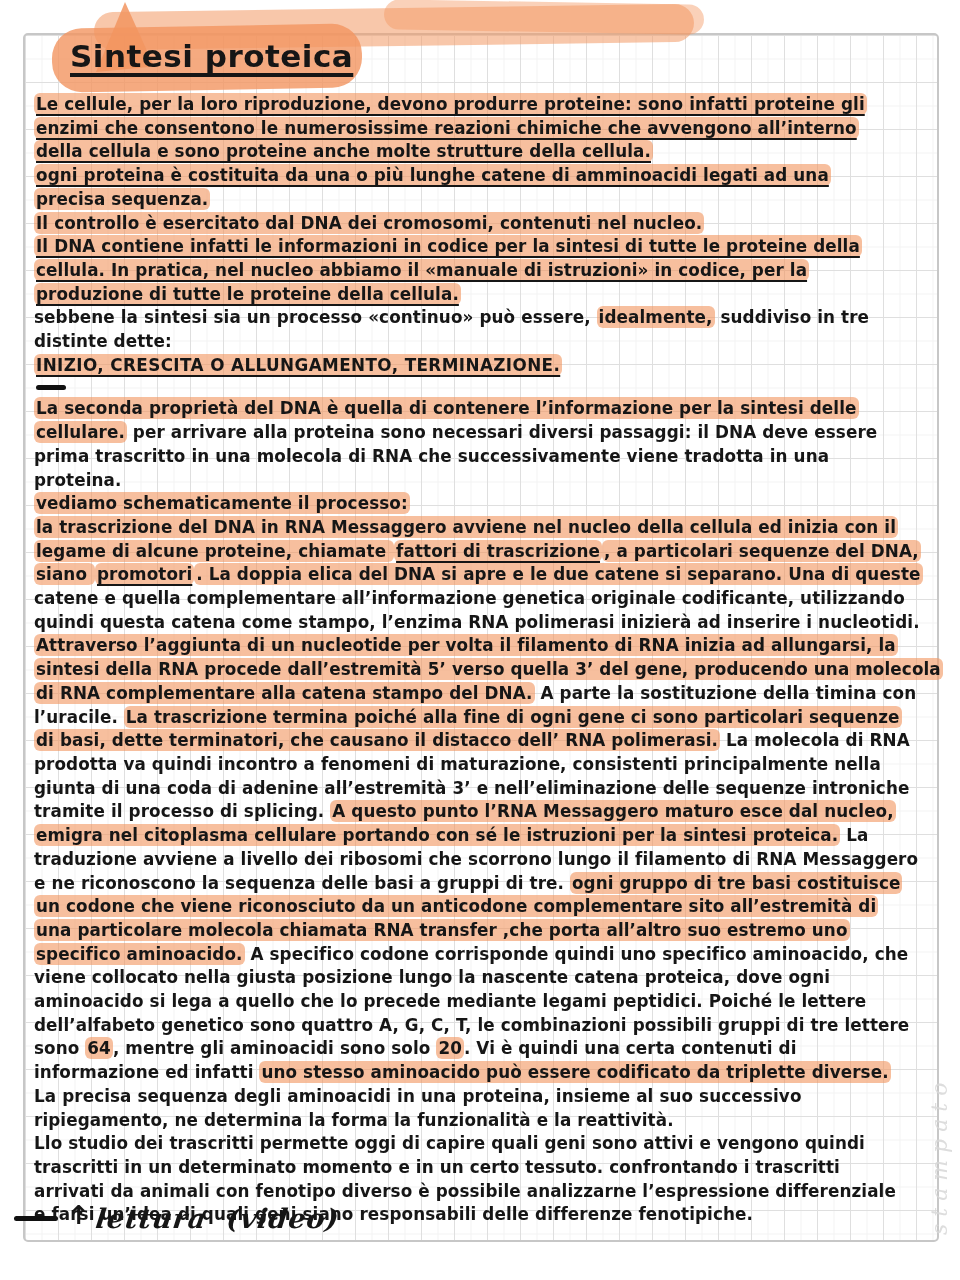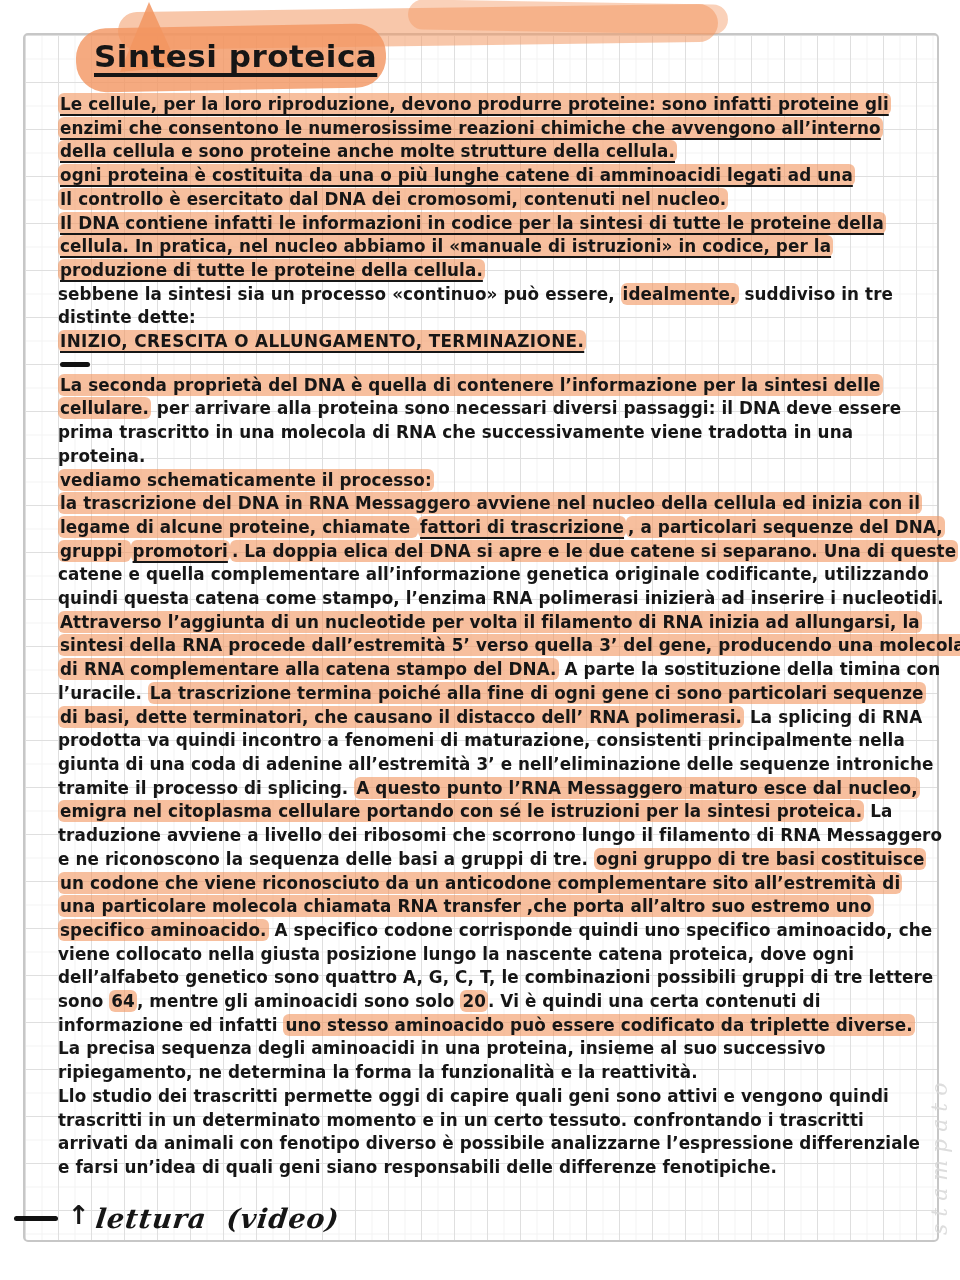--- a/index.html
+++ b/index.html
@@ -7,21 +7,21 @@
         font-family:"DejaVu Sans","Liberation Sans",sans-serif;color:#161616;}
   
   .paper{position:absolute;top:33px;left:23px;right:21px;bottom:38px;
          border:2px solid #c7c7c7;border-radius:5px;background-color:#ffffff;
          background-image:
            linear-gradient(90deg,#dfdfdf 1px,transparent 1px),
            linear-gradient(#dfdfdf 1px,transparent 1px),
            linear-gradient(90deg,#f2f2f2 1px,transparent 1px),
            linear-gradient(#f2f2f2 1px,transparent 1px);
          background-size:33px 100%,100% 47px,16.5px 100%,100% 23.5px;}
-  .content{position:absolute;top:0;left:0;right:0;bottom:0;padding:3px 20px 0 9px;margin-left:24px;}
+  .content{position:absolute;top:0;left:0;right:0;bottom:0;padding:3px 20px 0 9px;}
   
   .title-wrap{position:relative;height:52px;margin-bottom:3px;}
   .blob{position:absolute;background:rgba(242,149,96,0.8);}
   .title-band{left:60px;top:-30px;width:600px;height:38px;border-radius:22px;
               transform:rotate(-0.8deg);background:rgba(243,153,100,0.55);}
   .title-band2{left:350px;top:-36px;width:320px;height:30px;border-radius:18px;
               transform:rotate(1deg);background:rgba(243,153,100,0.45);}
   .title-blob{left:18px;top:-12px;width:310px;height:64px;border-radius:30px;transform:rotate(-1deg);}
   .title-arrow{left:62px;top:-36px;width:58px;height:70px;background:rgba(242,149,96,0.85);
                clip-path:polygon(50% 0,0 100%,100% 92%);}
@@ -60,53 +60,55 @@
         <div class="blob title-blob"></div>
         <div class="blob title-arrow"></div>
         <span class="page-title">Sintesi proteica</span>
       </div>
 
       <div>
           <div class="line"><span class="hl ul">Le cellule, per la loro riproduzione, devono produrre proteine: sono infatti proteine gli</span></div>
           <div class="line"><span class="hl ul">enzimi che consentono le numerosissime reazioni chimiche che avvengono all’interno</span></div>
           <div class="line"><span class="hl ul">della cellula e sono proteine anche molte strutture della cellula.</span></div>
           <div class="line"><span class="hl ul">ogni proteina è costituita da una o più lunghe catene di amminoacidi legati ad una</span></div>
+          <div class="line"><span class="hl ">precisa sequenza.</span></div>
           <div class="line"><span class="hl ">Il controllo è esercitato dal DNA dei cromosomi, contenuti nel nucleo.</span></div>
           <div class="line"><span class="hl ul">Il DNA contiene infatti le informazioni in codice per la sintesi di tutte le proteine della</span></div>
           <div class="line"><span class="hl ul">cellula. In pratica, nel nucleo abbiamo il «manuale di istruzioni» in codice, per la</span></div>
           <div class="line"><span class="hl ul">produzione di tutte le proteine della cellula.</span></div>
           <div class="line"><span class="">sebbene la sintesi sia un processo «continuo» può essere, </span><span class="hl ">idealmente,</span><span class=""> suddiviso in tre</span></div>
           <div class="line"><span class="">distinte dette:</span></div>
           <div class="line caps"><span class="hl ul">INIZIO, CRESCITA O ALLUNGAMENTO, TERMINAZIONE.</span></div>
           <div class="divider"></div>
           <div class="line"><span class="hl ">La seconda proprietà del DNA è quella di contenere l’informazione per la sintesi delle</span></div>
           <div class="line"><span class="hl ">cellulare.</span><span class=""> per arrivare alla proteina sono necessari diversi passaggi: il DNA deve essere</span></div>
           <div class="line"><span class="">prima trascritto in una molecola di RNA che successivamente viene tradotta in una</span></div>
           <div class="line"><span class="">proteina.</span></div>
           <div class="line"><span class="hl ">vediamo schematicamente il processo:</span></div>
           <div class="line"><span class="hl ">la trascrizione del DNA in RNA Messaggero avviene nel nucleo della cellula ed inizia con il</span></div>
           <div class="line"><span class="hl ">legame di alcune proteine, chiamate </span><span class="hl ul">fattori di trascrizione</span><span class="hl ">, a particolari sequenze del DNA,</span></div>
-          <div class="line"><span class="hl ">gruppi </span><span class="hl ul">promotori</span><span class="hl ">. La doppia elica del DNA si apre e le due catene si separano. Una di queste</span></div>
+          <div class="line"><span class="hl ">siano </span><span class="hl ul">promotori</span><span class="hl ">. La doppia elica del DNA si apre e le due catene si separano. Una di queste</span></div>
           <div class="line"><span class="">catene e quella complementare all’informazione genetica originale codificante, utilizzando</span></div>
           <div class="line"><span class="">quindi questa catena come stampo, l’enzima RNA polimerasi inizierà ad inserire i nucleotidi.</span></div>
           <div class="line"><span class="hl ">Attraverso l’aggiunta di un nucleotide per volta il filamento di RNA inizia ad allungarsi, la</span></div>
           <div class="line"><span class="hl ">sintesi della RNA procede dall’estremità 5’ verso quella 3’ del gene, producendo una molecola</span></div>
           <div class="line"><span class="hl ">di RNA complementare alla catena stampo del DNA.</span><span class=""> A parte la sostituzione della timina con</span></div>
           <div class="line"><span class="">l’uracile. </span><span class="hl ">La trascrizione termina poiché alla fine di ogni gene ci sono particolari sequenze</span></div>
-          <div class="line"><span class="hl ">di basi, dette terminatori, che causano il distacco dell’ RNA polimerasi.</span><span class=""> La splicing di RNA</span></div>
+          <div class="line"><span class="hl ">di basi, dette terminatori, che causano il distacco dell’ RNA polimerasi.</span><span class=""> La molecola di RNA</span></div>
           <div class="line"><span class="">prodotta va quindi incontro a fenomeni di maturazione, consistenti principalmente nella</span></div>
           <div class="line"><span class="">giunta di una coda di adenine all’estremità 3’ e nell’eliminazione delle sequenze introniche</span></div>
           <div class="line"><span class="">tramite il processo di splicing. </span><span class="hl ">A questo punto l’RNA Messaggero maturo esce dal nucleo,</span></div>
           <div class="line"><span class="hl ">emigra nel citoplasma cellulare portando con sé le istruzioni per la sintesi proteica.</span><span class=""> La</span></div>
           <div class="line"><span class="">traduzione avviene a livello dei ribosomi che scorrono lungo il filamento di RNA Messaggero</span></div>
           <div class="line"><span class="">e ne riconoscono la sequenza delle basi a gruppi di tre. </span><span class="hl ">ogni gruppo di tre basi costituisce</span></div>
           <div class="line"><span class="hl ">un codone che viene riconosciuto da un anticodone complementare sito all’estremità di</span></div>
           <div class="line"><span class="hl ">una particolare molecola chiamata RNA transfer ,che porta all’altro suo estremo uno</span></div>
           <div class="line"><span class="hl ">specifico aminoacido.</span><span class=""> A specifico codone corrisponde quindi uno specifico aminoacido, che</span></div>
           <div class="line"><span class="">viene collocato nella giusta posizione lungo la nascente catena proteica, dove ogni</span></div>
+          <div class="line"><span class="">aminoacido si lega a quello che lo precede mediante legami peptidici. Poiché le lettere</span></div>
           <div class="line"><span class="">dell’alfabeto genetico sono quattro A, G, C, T, le combinazioni possibili gruppi di tre lettere</span></div>
           <div class="line"><span class="">sono </span><span class="hl ">64</span><span class="">, mentre gli aminoacidi sono solo </span><span class="hl ">20</span><span class="">. Vi è quindi una certa contenuti di</span></div>
           <div class="line"><span class="">informazione ed infatti </span><span class="hl ">uno stesso aminoacido può essere codificato da triplette diverse.</span></div>
           <div class="line"><span class="">La precisa sequenza degli aminoacidi in una proteina, insieme al suo successivo</span></div>
           <div class="line"><span class="">ripiegamento, ne determina la forma la funzionalità e la reattività.</span></div>
           <div class="line"><span class="">Llo studio dei trascritti permette oggi di capire quali geni sono attivi e vengono quindi</span></div>
           <div class="line"><span class="">trascritti in un determinato momento e in un certo tessuto. confrontando i trascritti</span></div>
           <div class="line"><span class="">arrivati da animali con fenotipo diverso è possibile analizzarne l’espressione differenziale</span></div>
           <div class="line"><span class="">e farsi un’idea di quali geni siano responsabili delle differenze fenotipiche.</span></div>
         </div>

